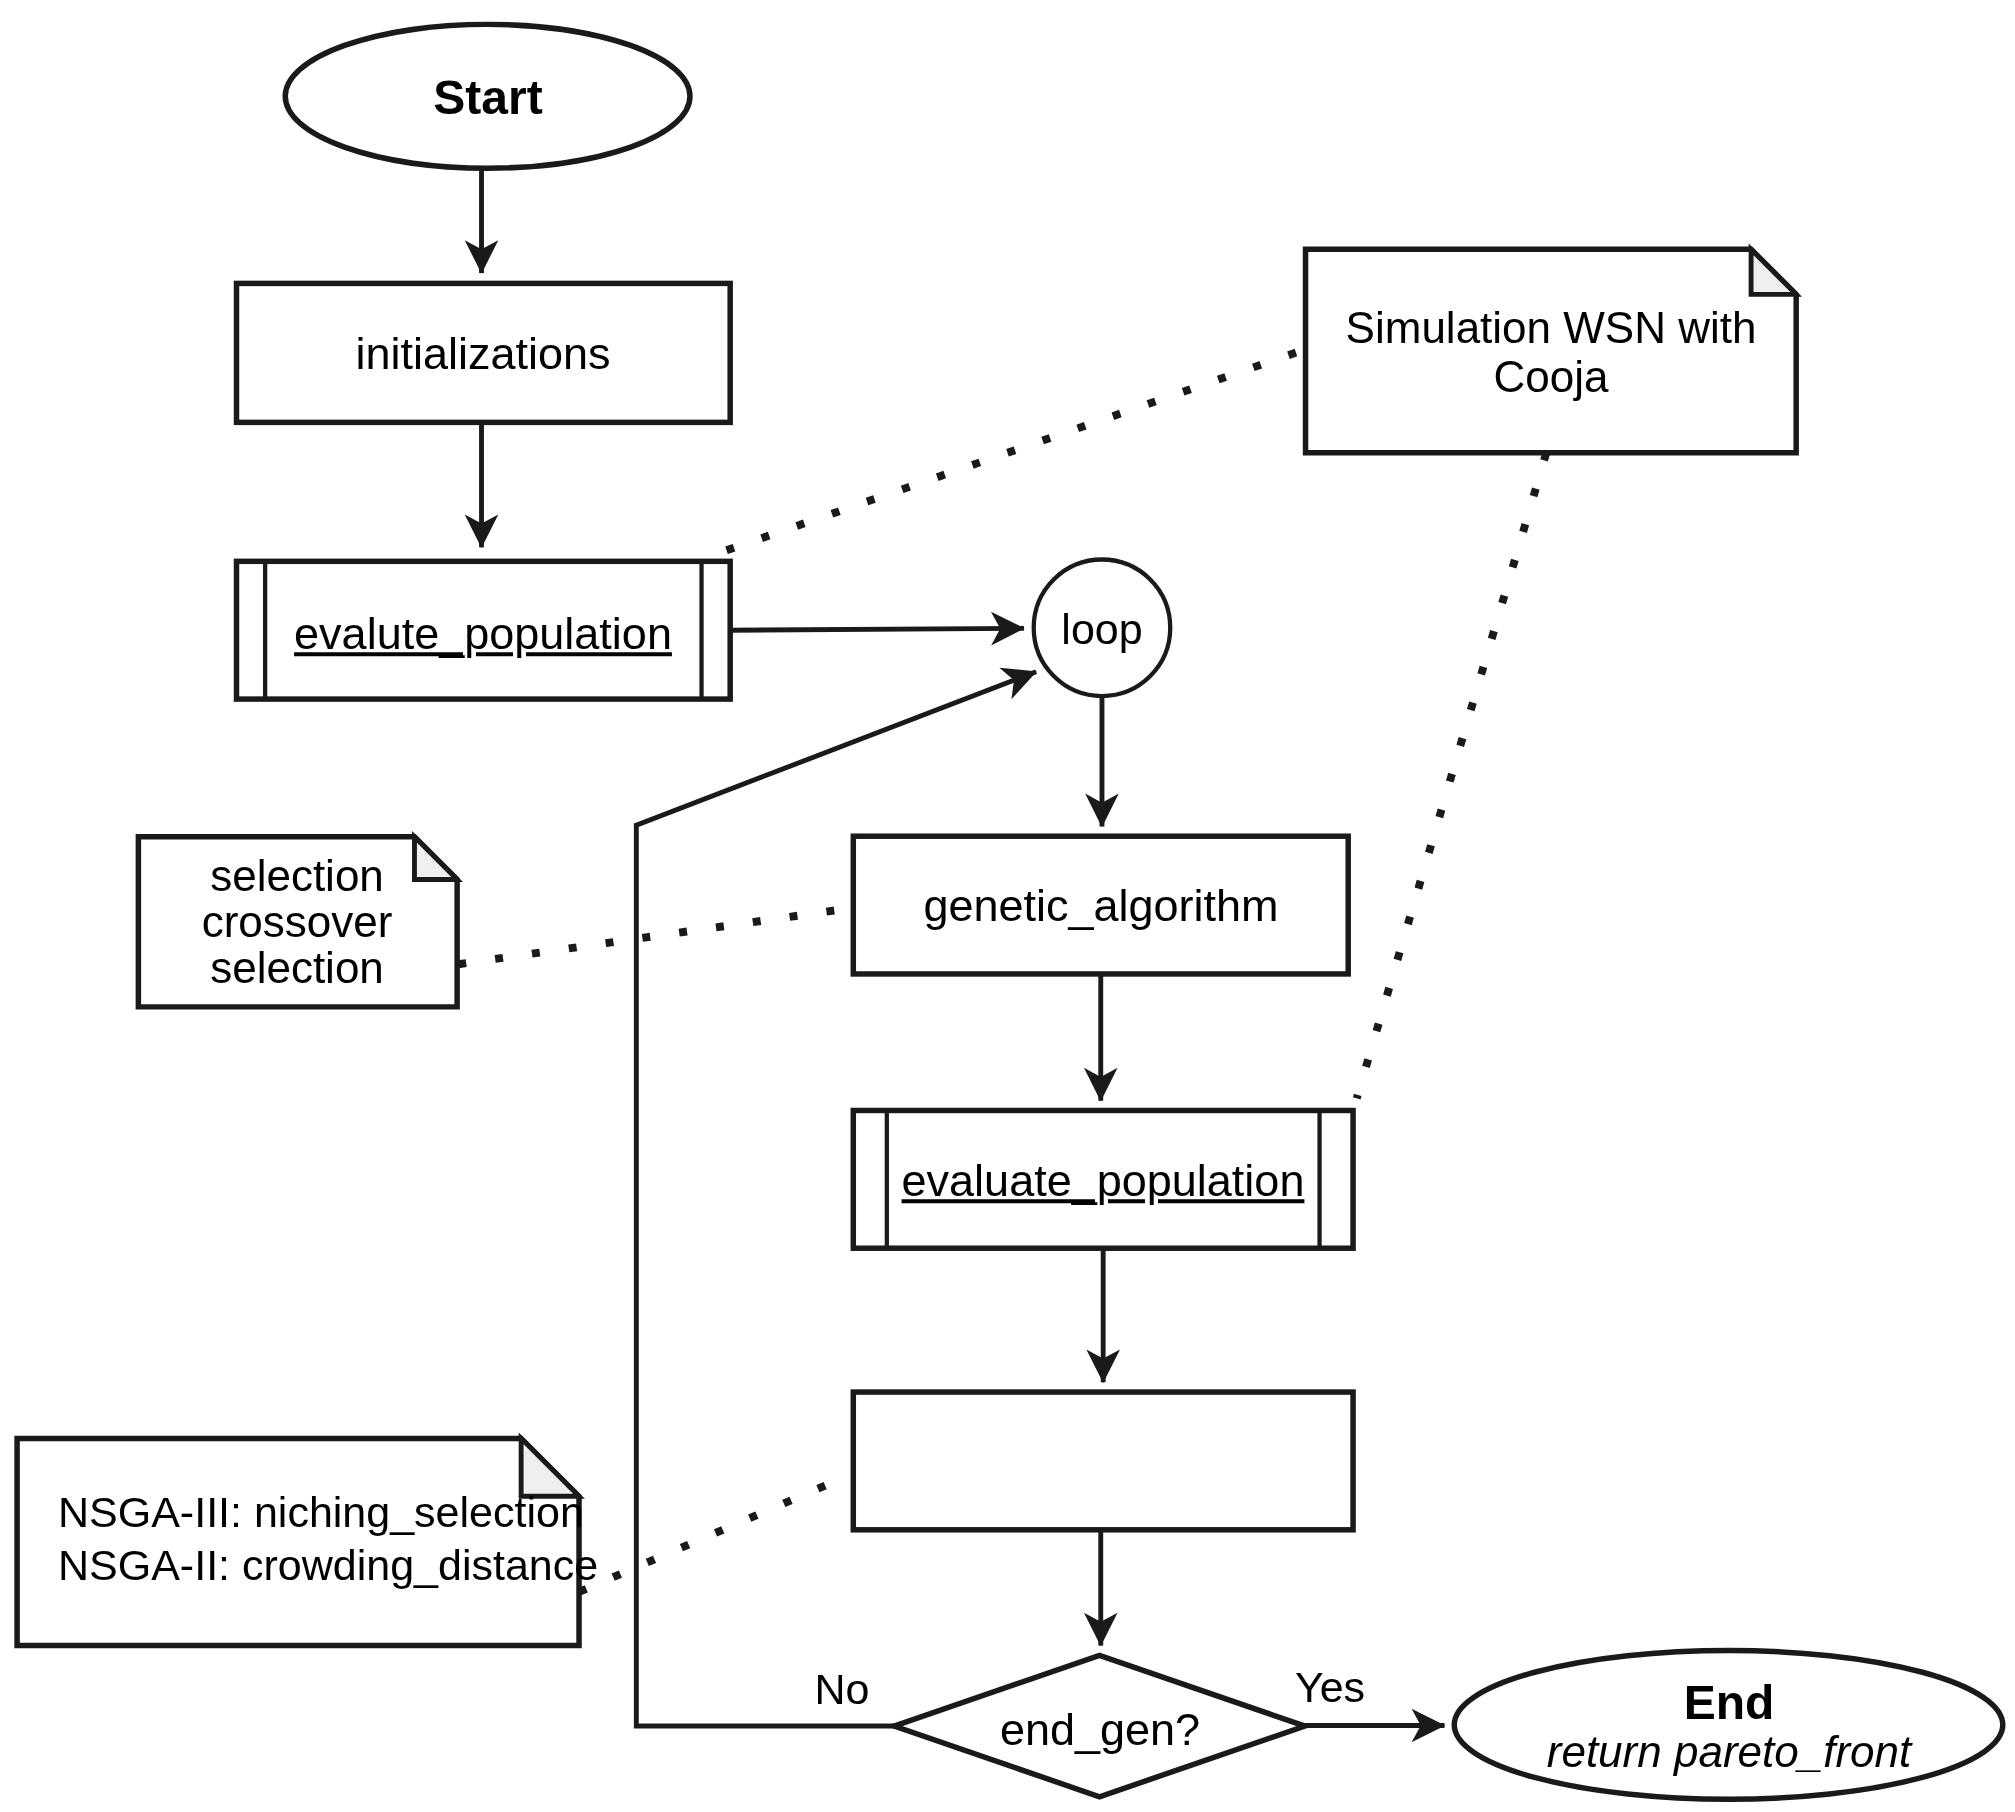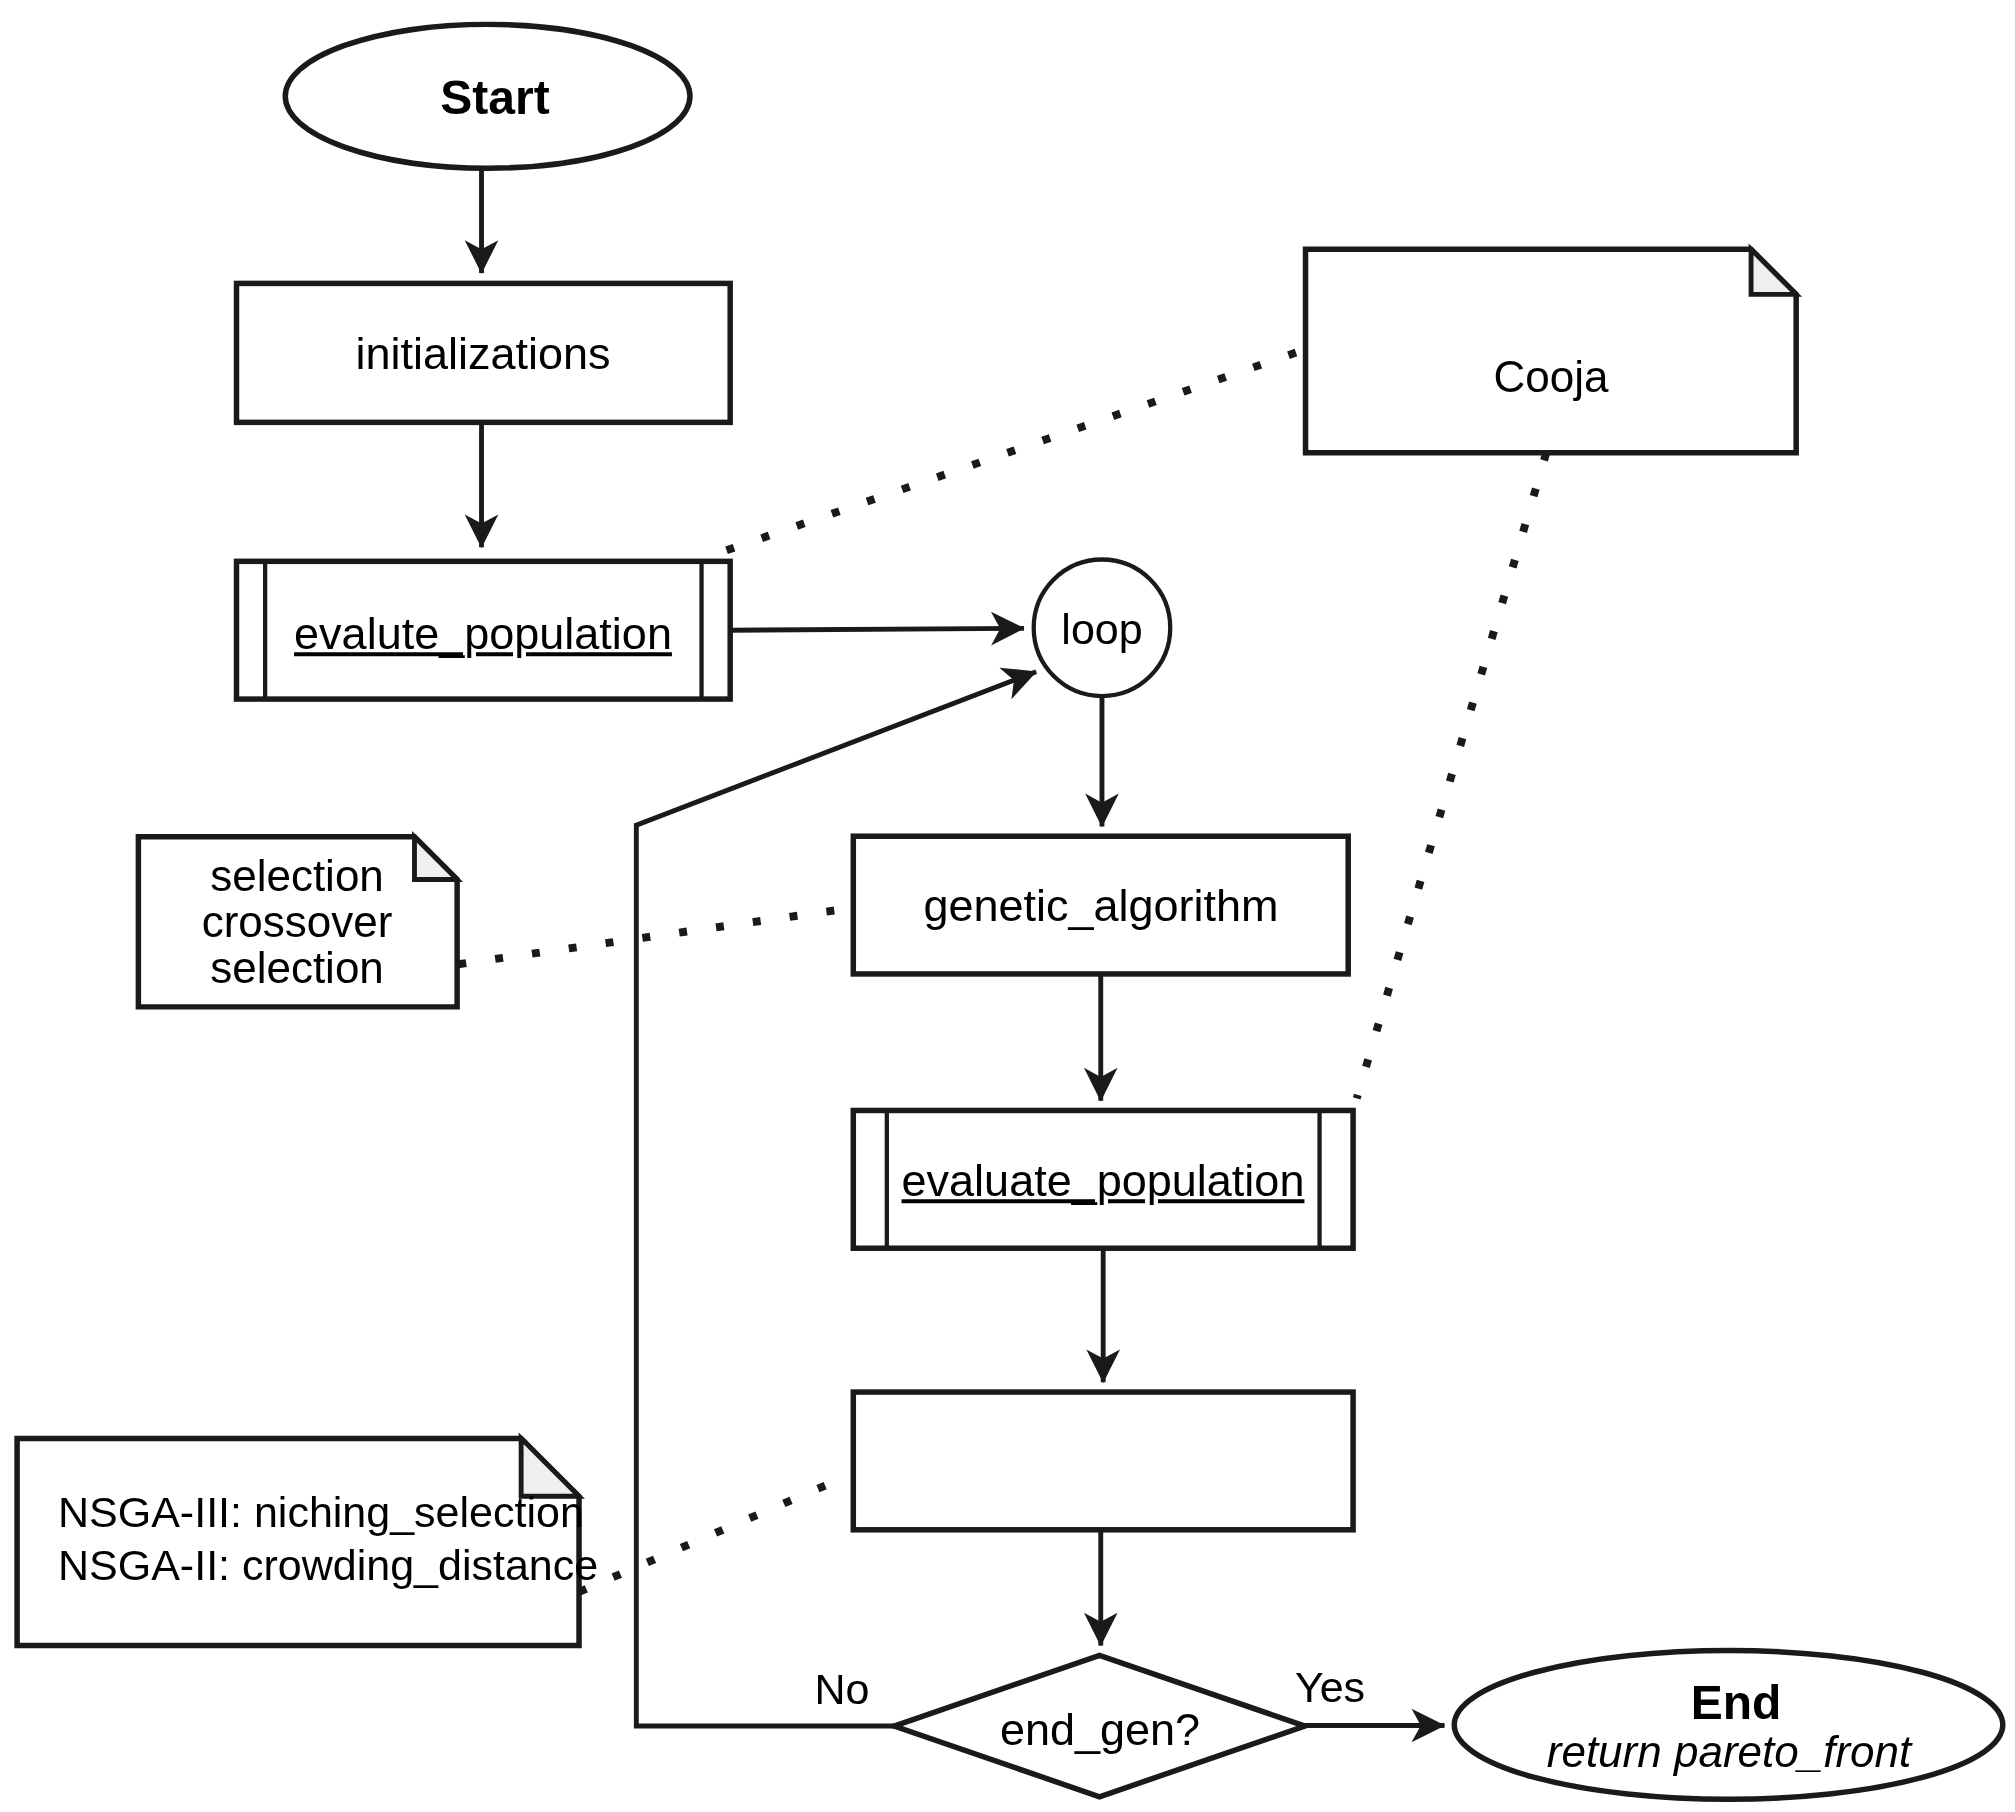--- a/index.html
+++ b/index.html
@@ -24,21 +24,21 @@
   .innerbar{stroke:var(--stroke);stroke-width:7;fill:none;}
   .fold{fill:var(--fold-fill);stroke:var(--stroke);stroke-width:8;stroke-linejoin:miter;}
   .label{
     position:absolute;
     transform:translate(-50%,-50%);
     font-size:45px;
     line-height:1.1;
     white-space:nowrap;
     text-align:center;
   }
-  .label.big{font-size:48px;margin-left:7px;}
+  .label.big{font-size:48px;}
   .label.bold{font-weight:bold;}
   .label.italic{font-style:italic;}
   .label.small{font-size:43px;}
   .label.left{transform:translateY(-50%);text-align:left;}
 </style>
 </head>
 <body>
 
 <div class="canvas">
 
@@ -109,20 +109,21 @@
   <div class="label big bold" style="left:488px;top:98px;">Start</div>
   <div class="label" style="left:483px;top:354px;">initializations</div>
   <div class="label" style="left:483px;top:634px;text-decoration:underline;">evalute_population</div>
   <div class="label small" style="left:1102px;top:630px;">loop</div>
   <div class="label" style="left:1101px;top:906px;">genetic_algorithm</div>
   <div class="label" style="left:1103px;top:1181px;text-decoration:underline;">evaluate_population</div>
   <div class="label" style="left:1100px;top:1730px;text-align:right;">end_gen?</div>
   <div class="label big bold" style="left:1729px;top:1703px;">End</div>
   <div class="label italic" style="left:1729px;top:1752px;font-size:44px;">return pareto_front</div>
 
+  <div class="label" style="left:1551px;top:328px;font-size:44px;">Simulation WSN with</div>
   <div class="label" style="left:1551px;top:377px;font-size:44px;">Cooja</div>
 
   <div class="label" style="left:297px;top:876px;font-size:44px;text-align:center;">selection</div>
   <div class="label" style="left:297px;top:922px;font-size:44px;text-align:right;">crossover</div>
   <div class="label" style="left:297px;top:968px;font-size:44px;">selection</div>
 
   <div class="label small left" style="left:58px;top:1513px;">NSGA-III: niching_selection</div>
   <div class="label small left" style="left:58px;top:1566px;">NSGA-II: crowding_distance</div>
 
   <div class="label small" style="left:842px;top:1690px;">No</div>

